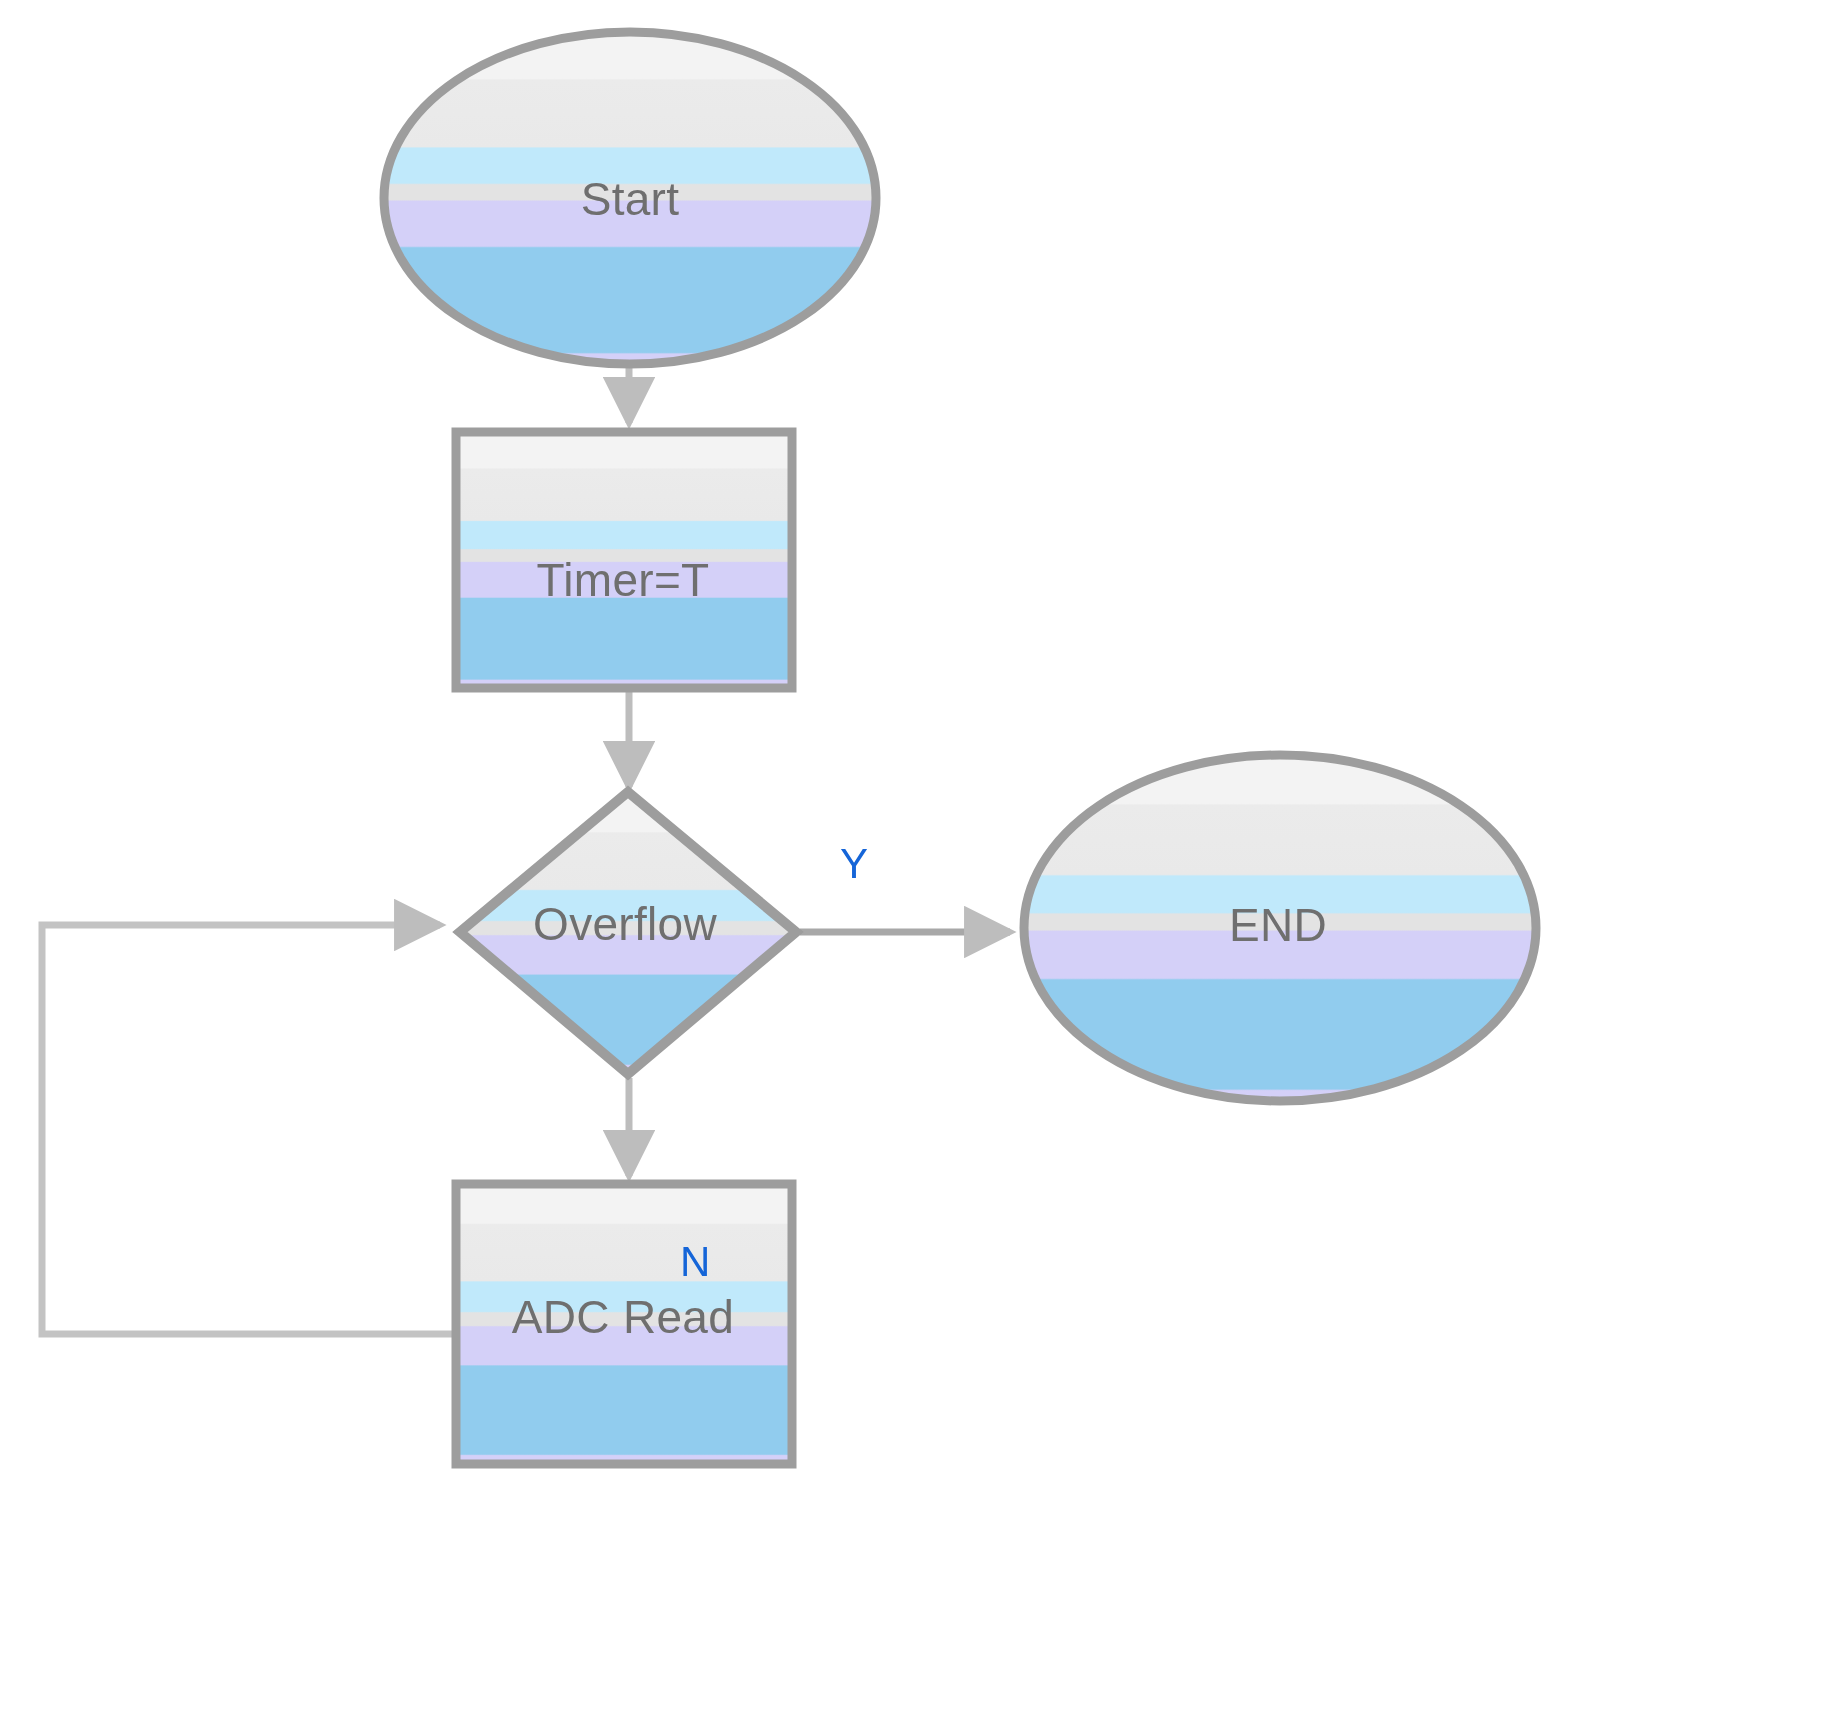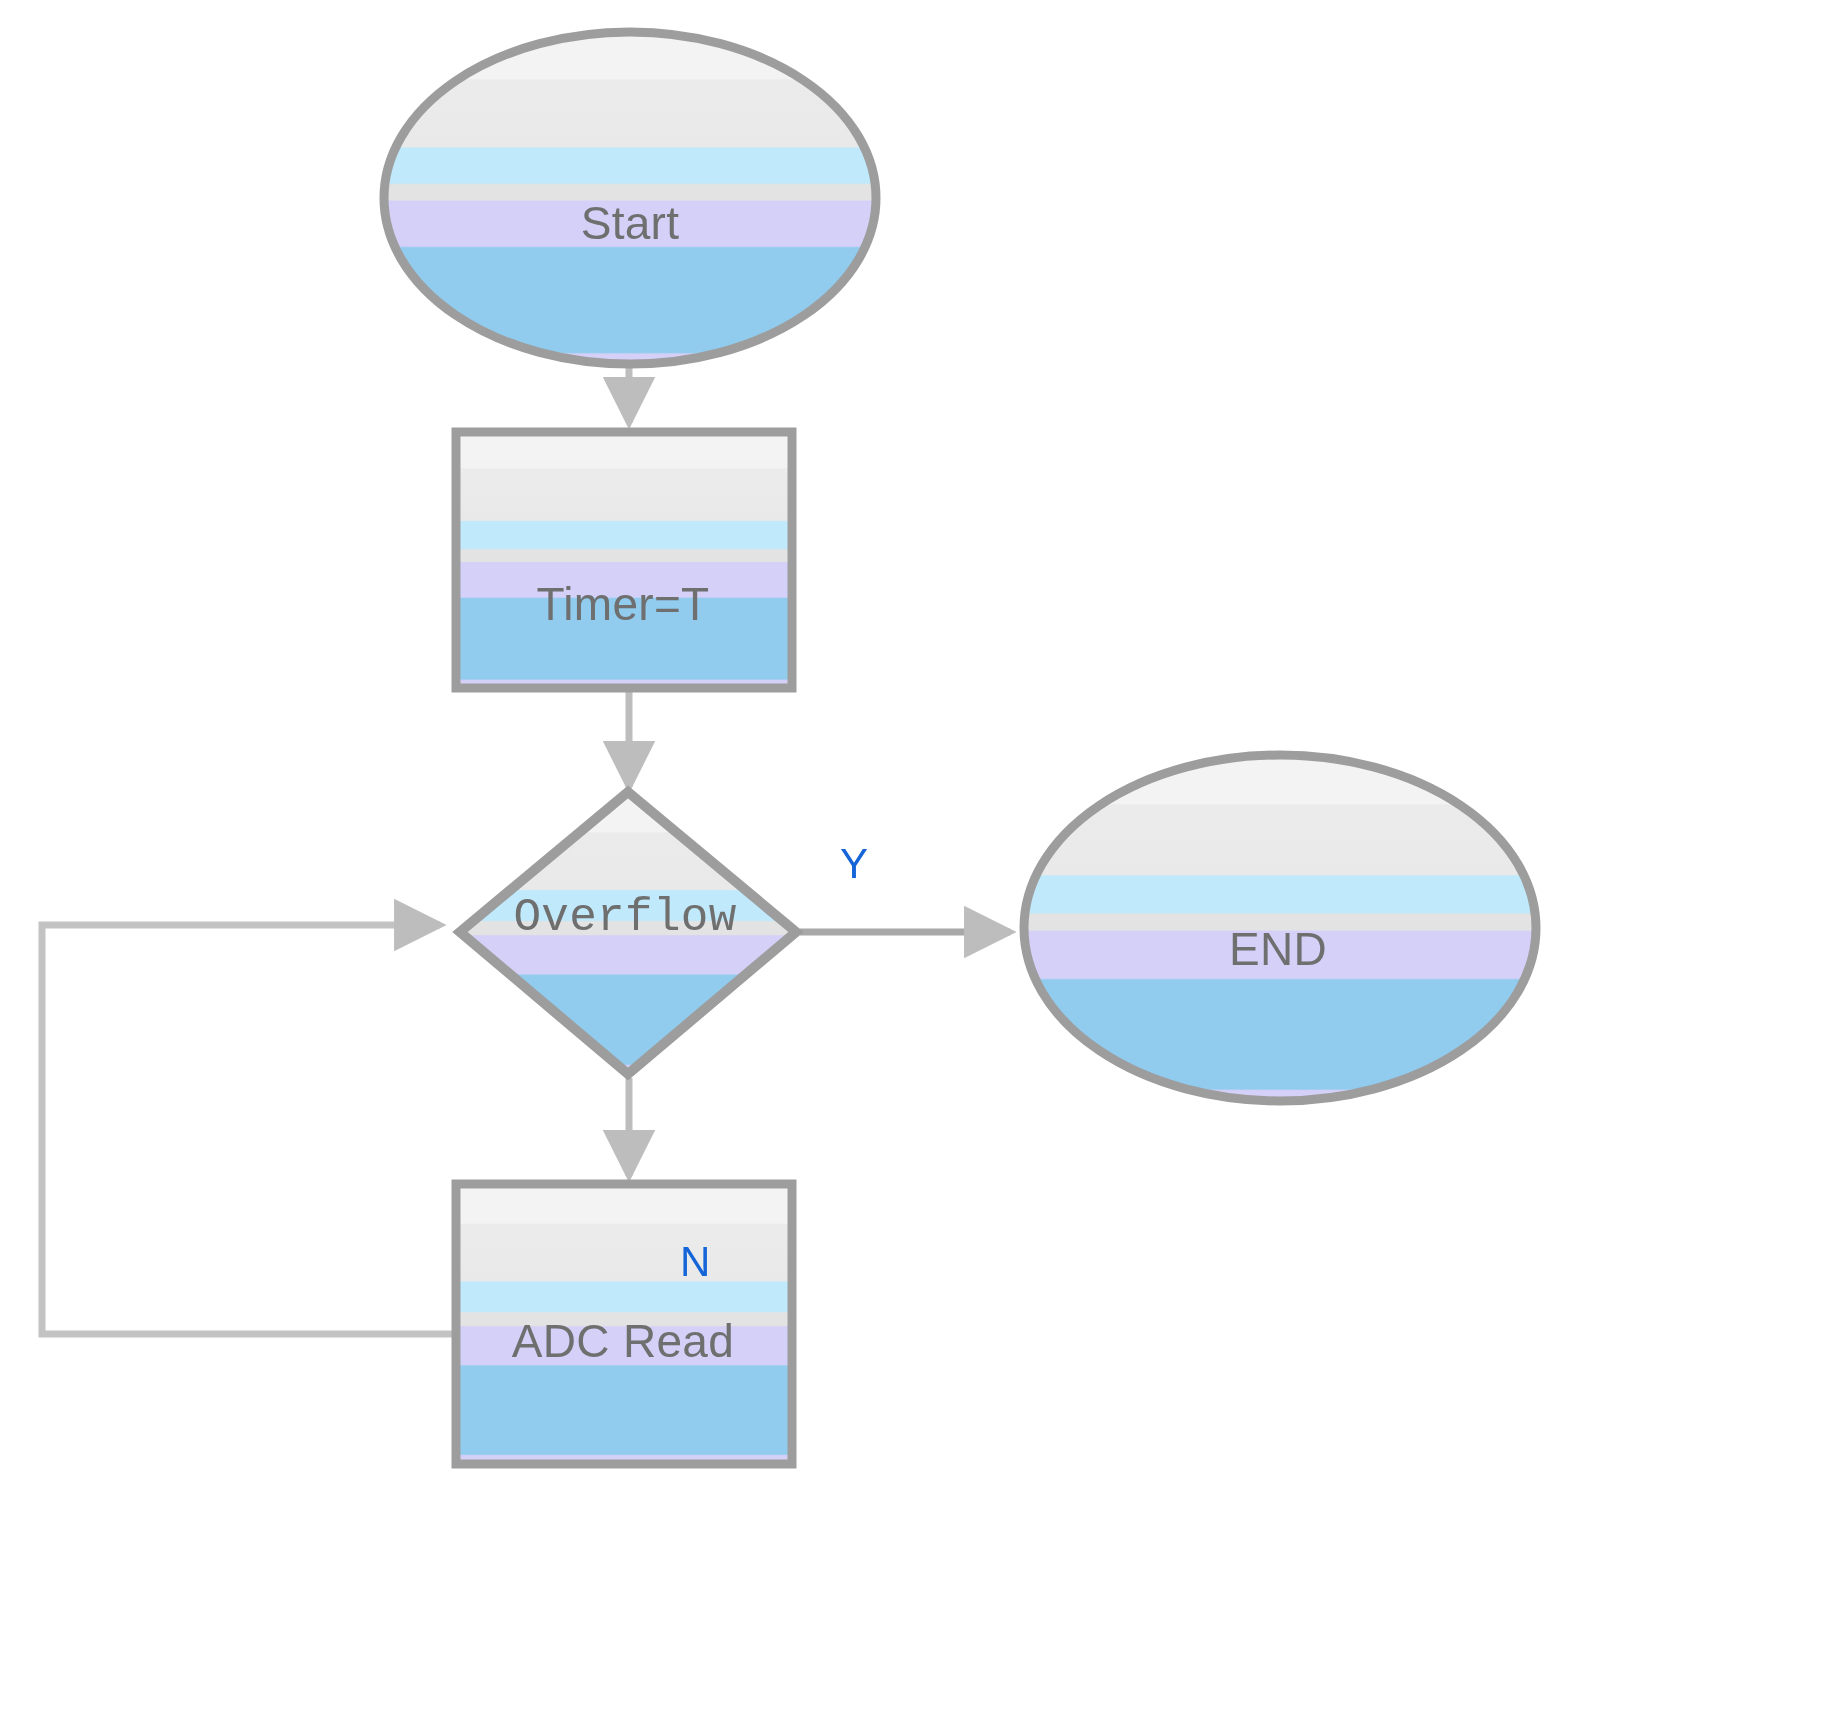--- a/index.html
+++ b/index.html
@@ -26,21 +26,20 @@
   }
   .node-label {
     position: absolute;
     color: #6f6f6f;
     font-size: 46px;
     font-family: "Liberation Sans", sans-serif;
     white-space: nowrap;
     text-align: center;
     pointer-events: none;
     letter-spacing: 0.3px;
-    margin-top: 24px;
   }
   .edge-label {
     position: absolute;
     color: #1565d8;
     font-size: 42px;
     font-family: "Liberation Sans", sans-serif;
     white-space: nowrap;
   }
 </style>
 </head>
@@ -111,21 +110,21 @@
 
     <g>
       <rect x="456" y="1184" width="336" height="280" fill="url(#bandGrad)" stroke="#9d9d9d" stroke-width="9"></rect>
     </g>
   </svg>
 
   <div class="node-label" style="left:380px; top:172px; width:500px;">Start</div>
 
   <div class="node-label" style="left:452px; top:553px; width:342px;">Timer=T</div>
 
-  <div class="node-label" style="left:450px; top:868px; width:350px;font-family:Liberation Mono, monospace;">Overflow</div>
+  <div class="node-label" style="left:450px; top:897px; width:350px;">Overflow</div>
 
   <div class="node-label" style="left:1018px; top:898px; width:520px;">END</div>
 
   <div class="node-label" style="left:452px; top:1290px; width:342px;">ADC Read</div>
 
   <div class="edge-label" style="left:840px; top:840px;">Y</div>
 
   <div class="edge-label" style="left:680px; top:1238px;">N</div>
 
 </div>

